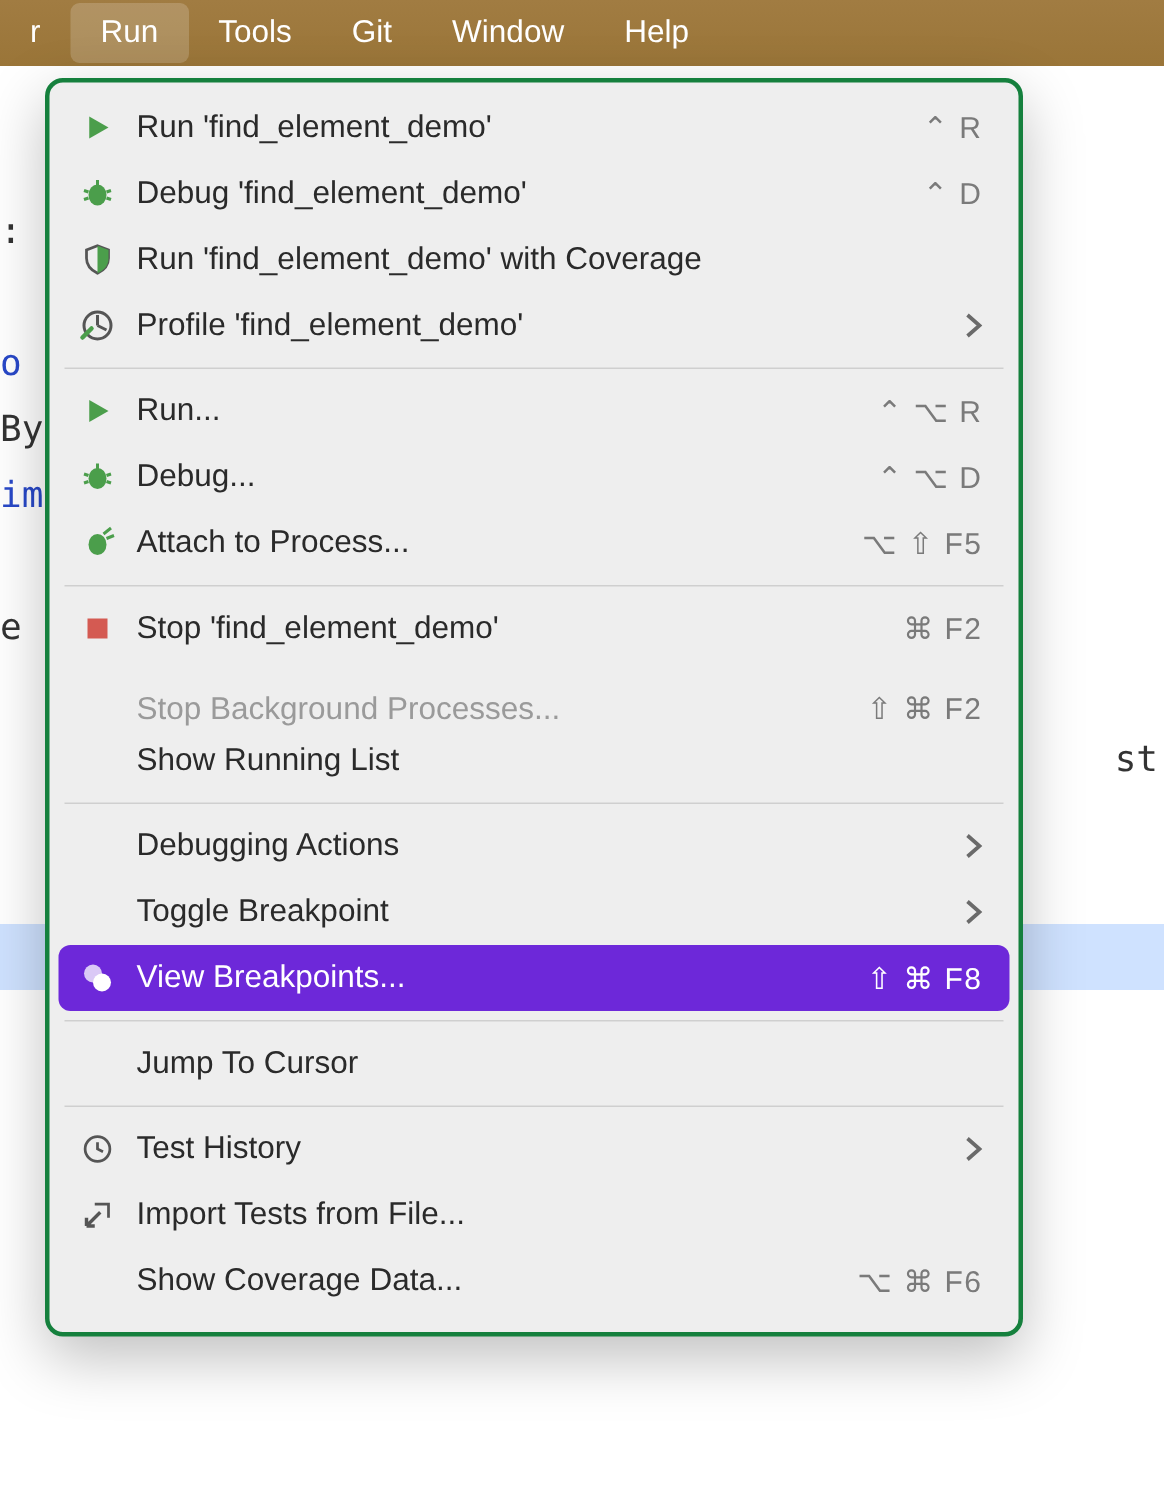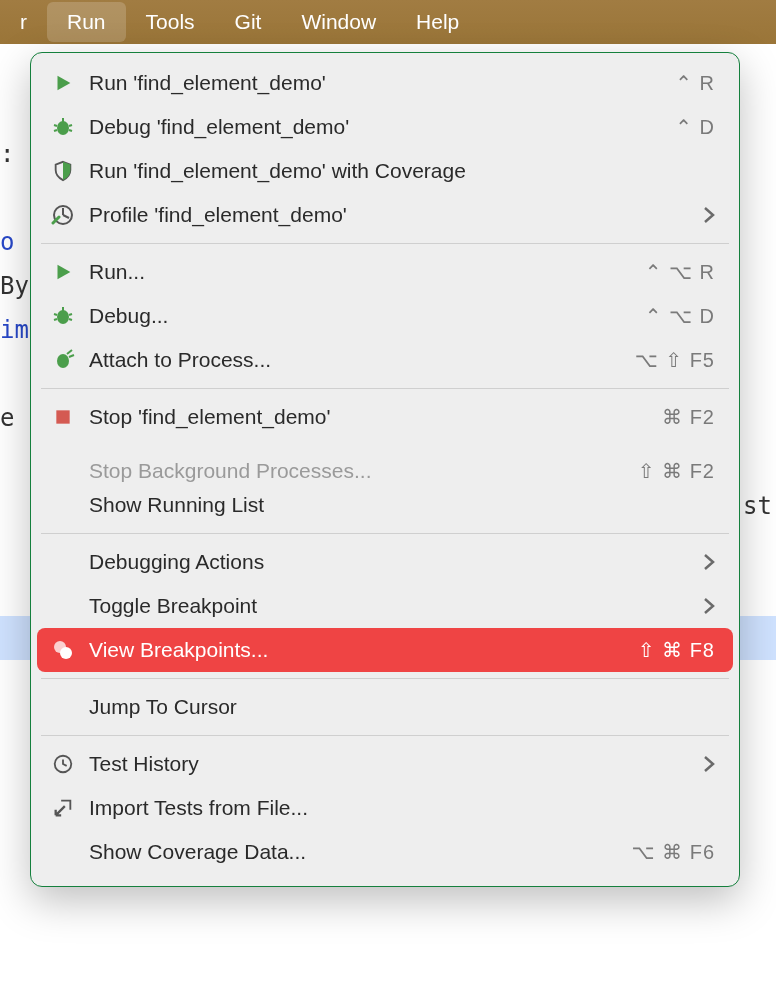--- a/index.html
+++ b/index.html
@@ -44,40 +44,40 @@
   }
   .code-bg .line { white-space: pre; }
   .code-bg .kw1 { color: #2848c8; }
   .code-bg .kw2 { color: #8a1fc9; margin-left: 40px; }
   .code-bg .kw3 { color: #4d7c0f; padding-left: 43px; }
   .code-bg .hl { background: #cfe2ff; display:block; }
   .dropdown {
     position: absolute;
     top: 52px;
     left: 30px;
-    width: 710px;
+    width: 652px;
     background: #eeeeee;
-    border: 1px solid #15803d;
+    border: 3px solid #15803d;
     border-radius: 12px;
     box-shadow: 0 14px 40px rgba(0,0,0,0.25);
     padding: 8px 0 12px 0;
   }
   .menu-row {
     display: flex;
     align-items: center;
     height: 44px;
     padding: 0 18px 0 12px;
     font-size: 21px;
     color: #2a2a2a;
     cursor: default;
     border-radius: 8px;
     margin: 0 6px;
   }
   .menu-row.selected {
-    background: #ef4444;
+    background: #6d28d9;
     color: #fff;
     align-items: center;
   }
   .menu-row.disabled { color: #9a9a9a; align-items: flex-end; }
   .menu-row .icon {
     width: 28px;
     height: 28px;
     margin-right: 12px;
     display: flex;
     align-items: center;

